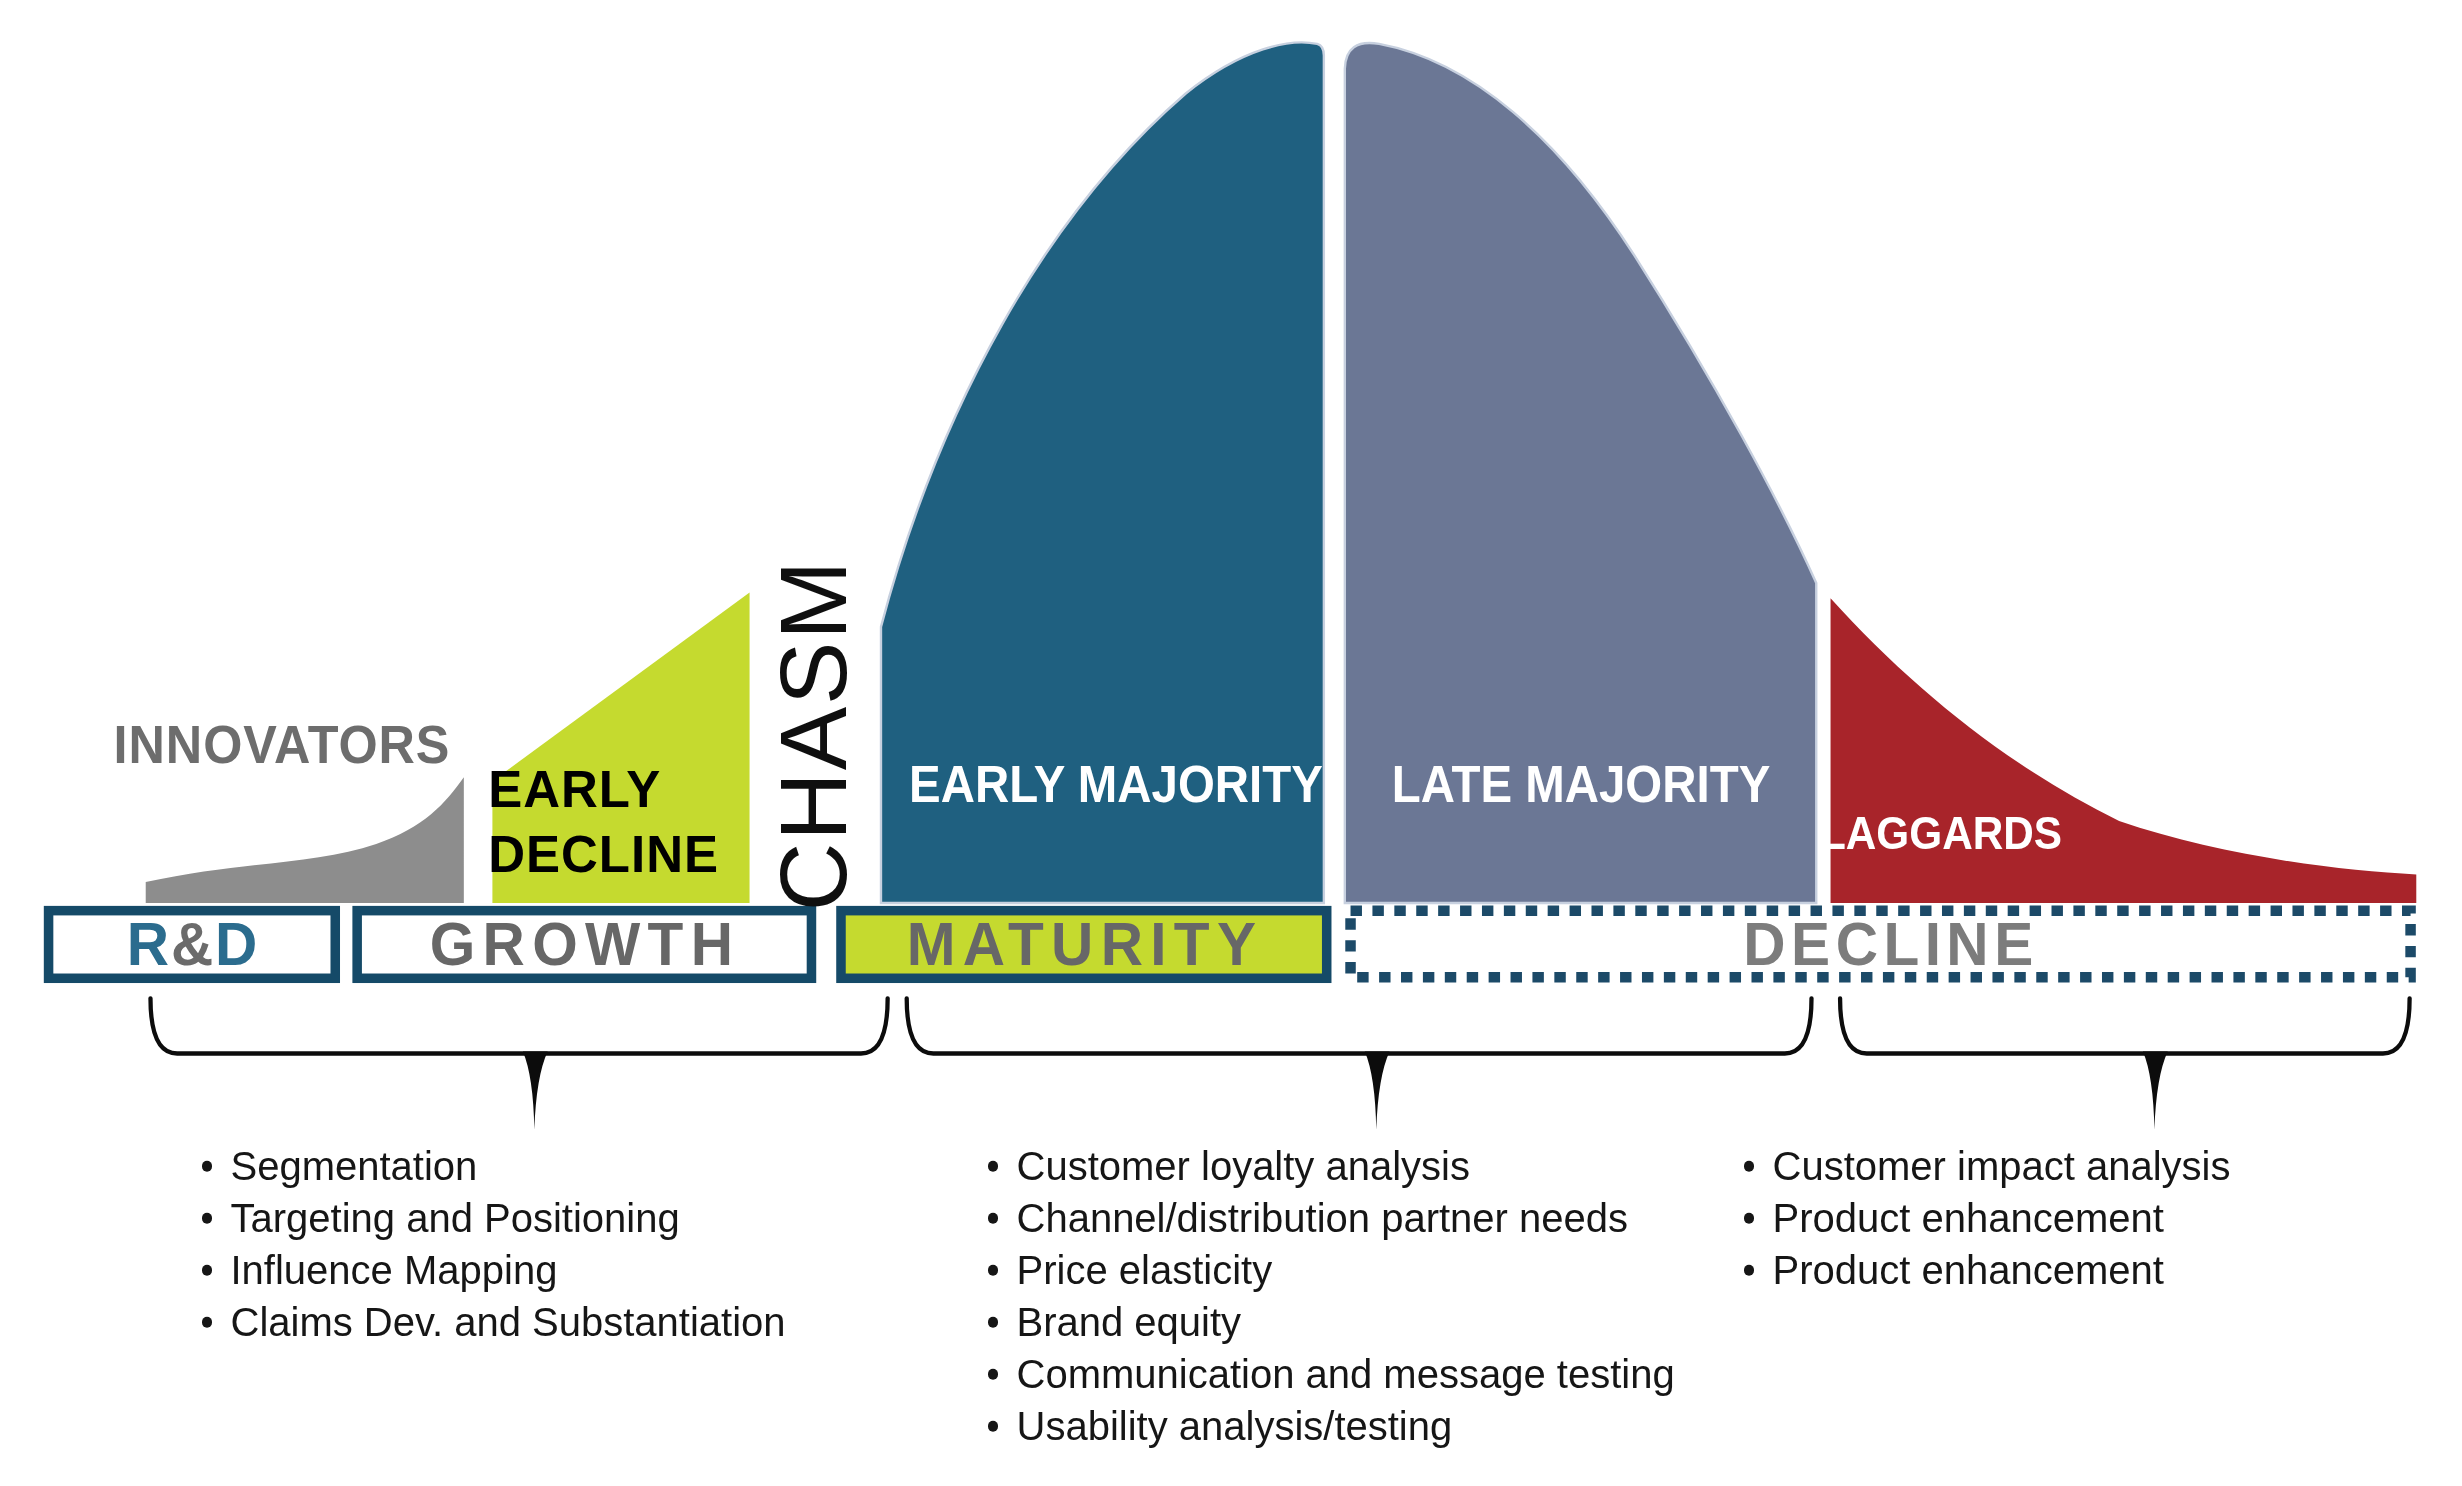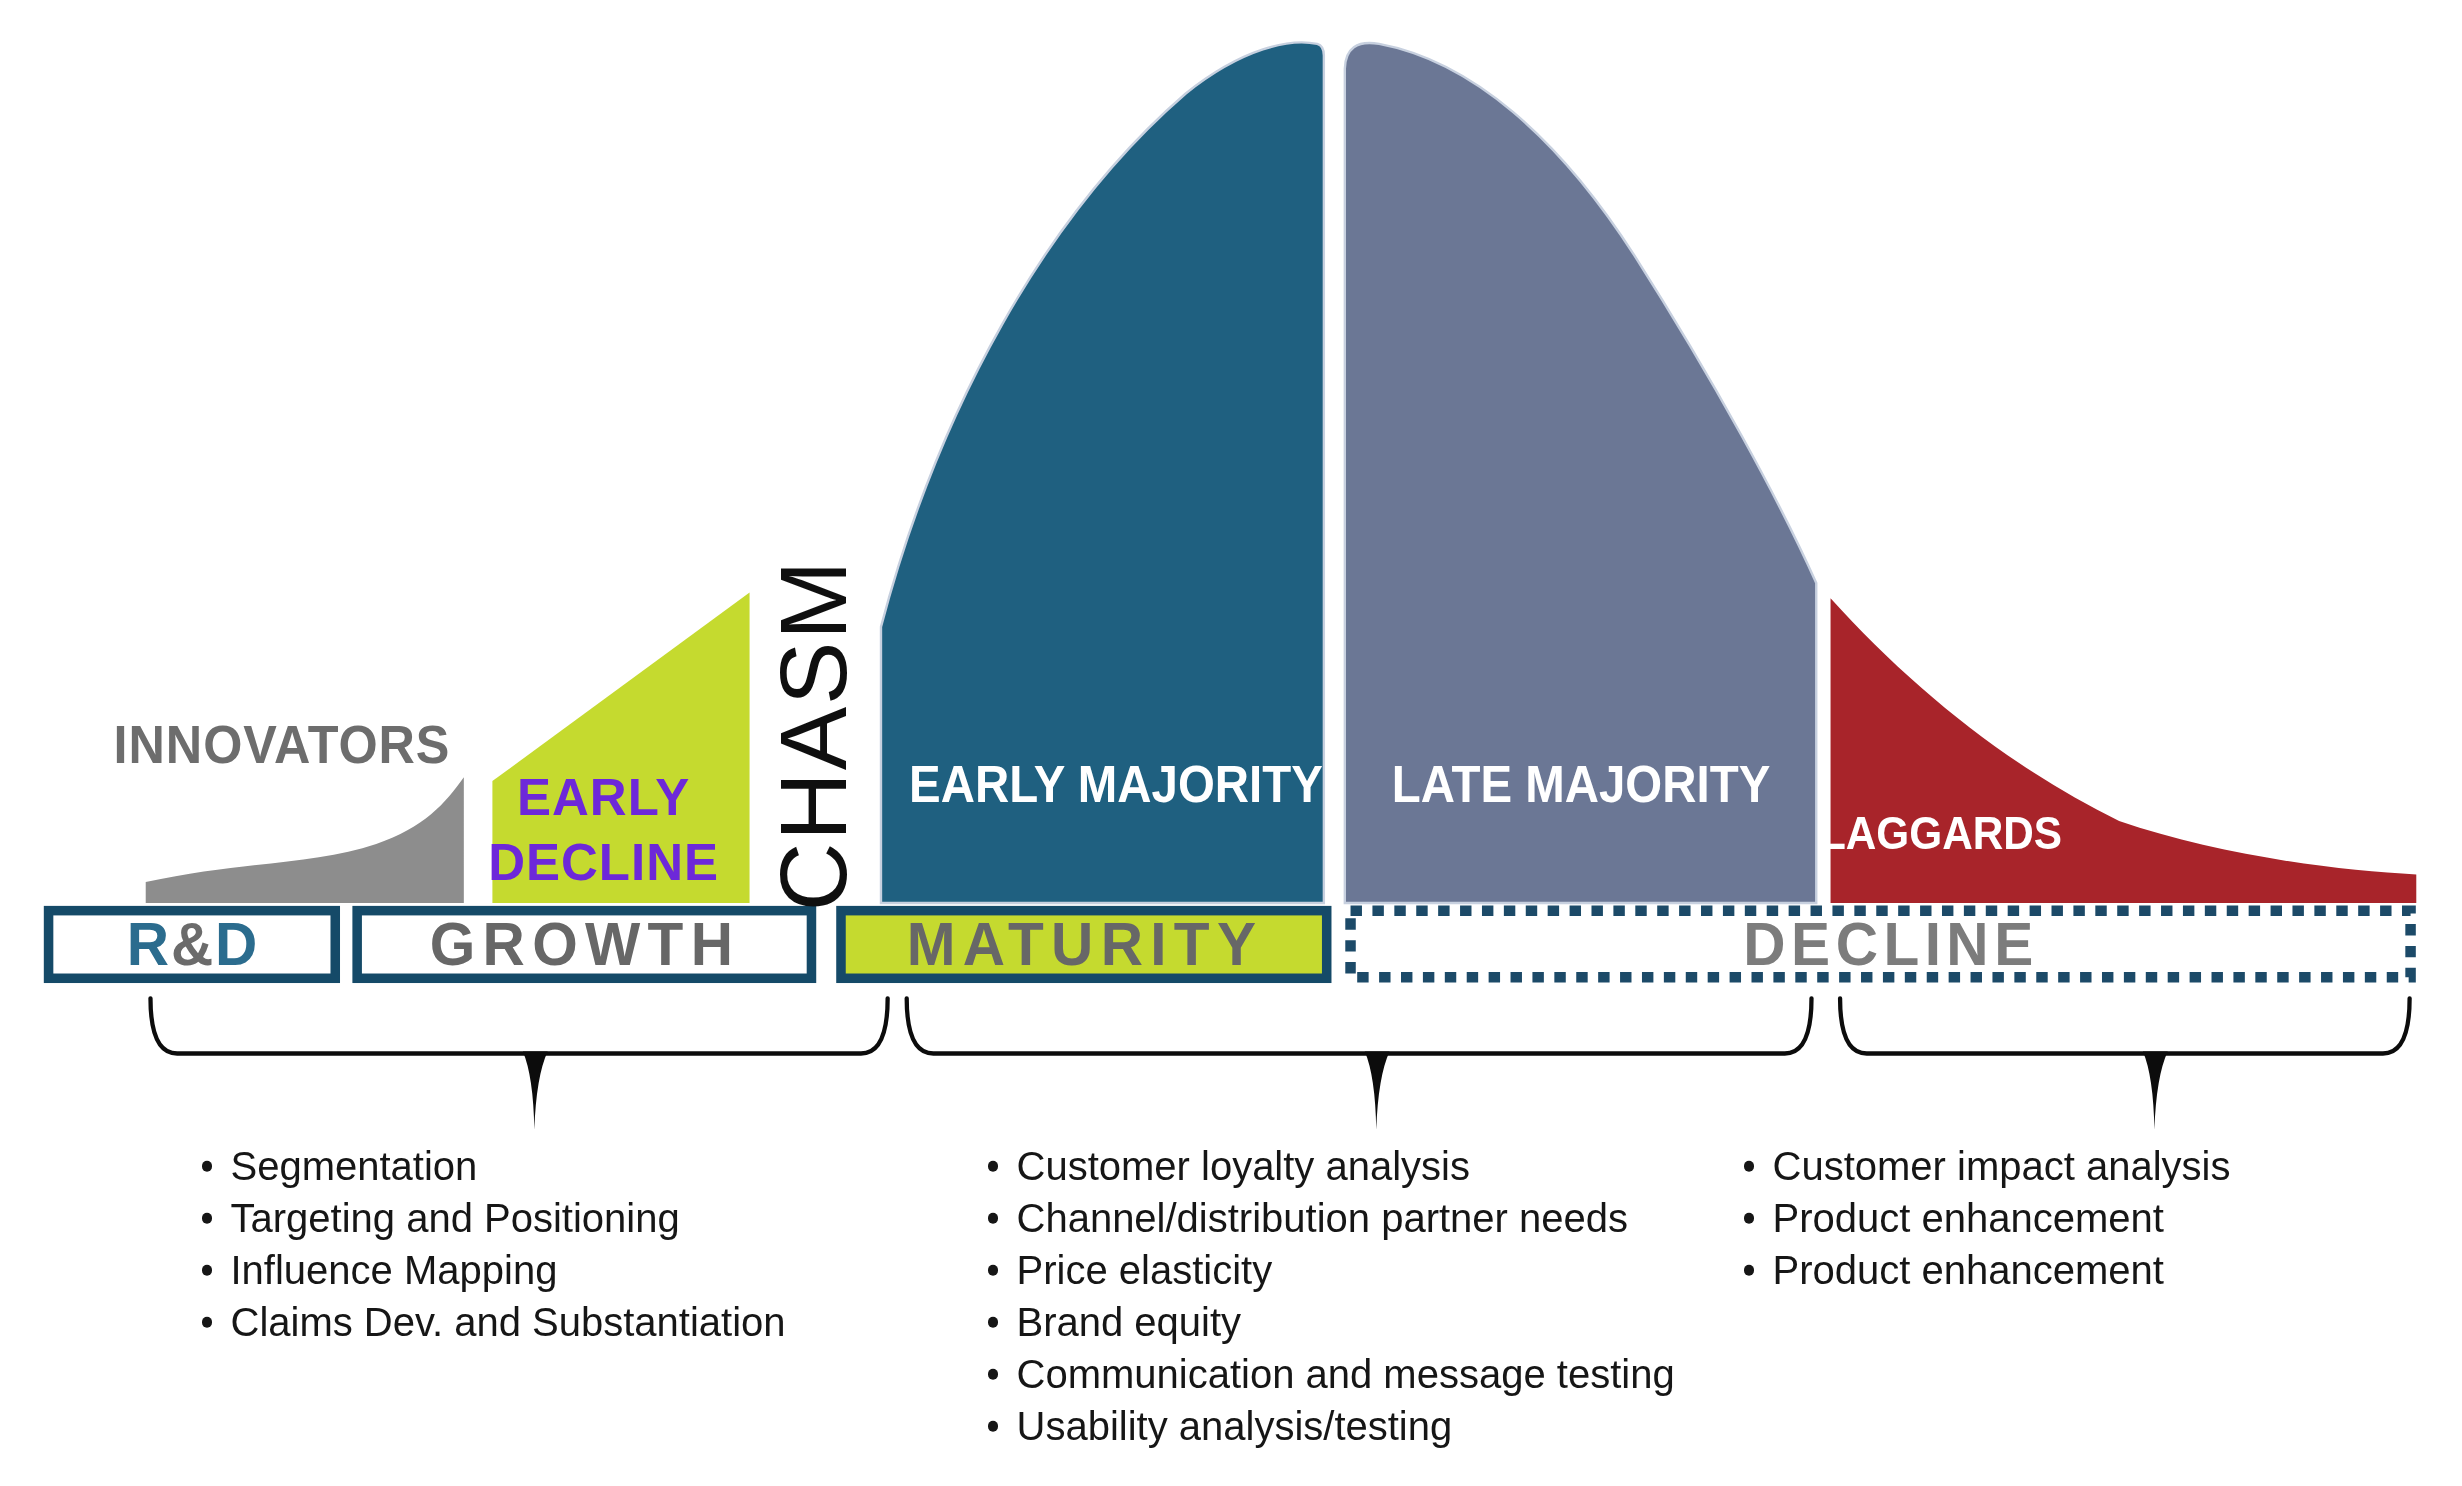--- a/index.html
+++ b/index.html
@@ -10,22 +10,22 @@
     font-family:"Liberation Sans","DejaVu Sans",sans-serif;
     overflow:hidden;
   }
   .layer{position:absolute;left:0;top:0;}
   .label{position:absolute;white-space:nowrap;font-weight:700;}
   .innovators{
     left:282px;top:744px;font-size:53px;color:#6d6d6d;letter-spacing:1px;
     transform:translate(-50%,-50%) scaleX(0.95);
   }
   .early-adopters{
-    right:1743px;top:757px;font-size:51px;color:#6d28d9;
-    text-align:center;line-height:65px;letter-spacing:1px;margin-top:8px;
+    right:1743px;top:757px;font-size:51px;color:#000000;
+    text-align:left;line-height:65px;letter-spacing:1px;
   }
   .chasm{
     left:813px;top:735px;font-size:95px;font-weight:400;color:#0f0f0f;
     letter-spacing:1.9px;
     transform:translate(-50%,-50%) rotate(-90deg);
   }
   .early-majority{
     left:1116px;top:784px;font-size:51px;color:#ffffff;
     transform:translate(-50%,-50%) scaleX(0.93);
   }

